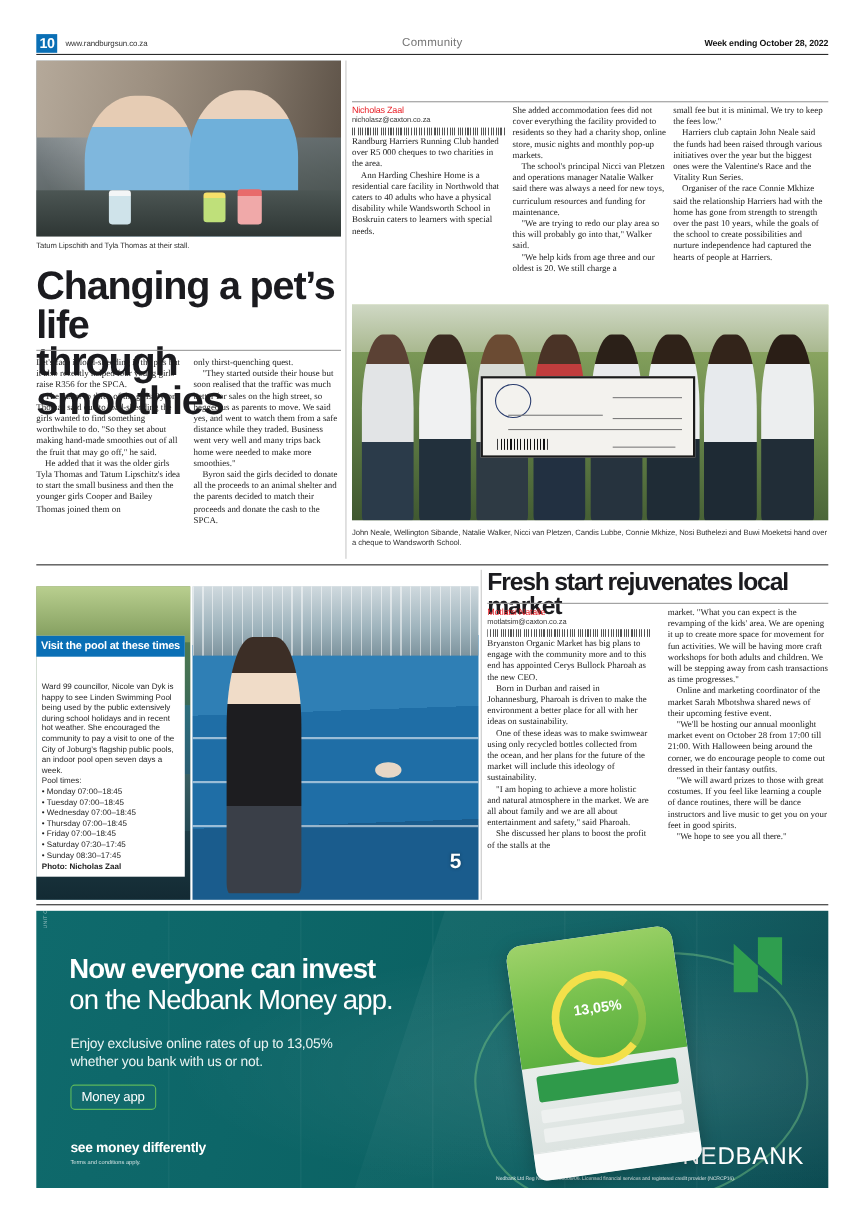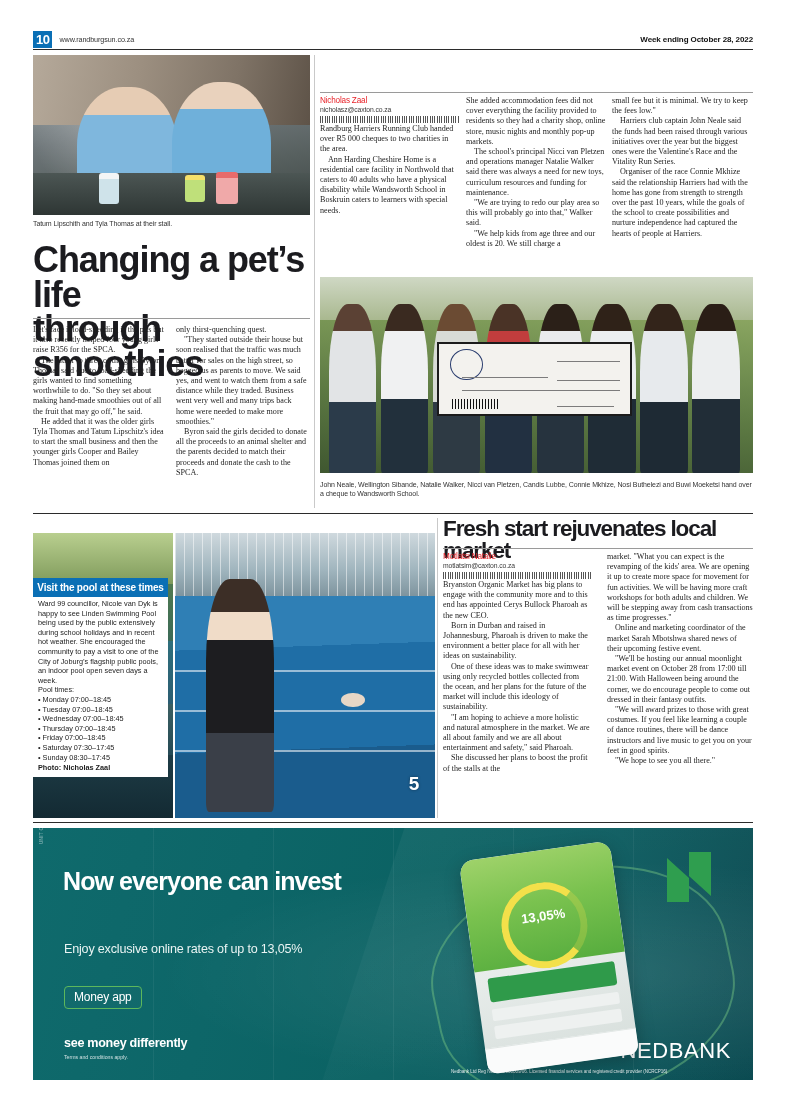--- a/index.html
+++ b/index.html
@@ -254,21 +254,21 @@
     font-size: 10px;
     text-align: center;
     padding: 4px 2px 4px;
     letter-spacing: -0.2px;
   }
   .panel-body {
     font-family: "Liberation Sans", sans-serif;
     font-size: 7.3px;
     line-height: 9.6px;
     color: #1d1d1d;
-    padding: 2px 4px 4px 5px;
+    padding: 22px 4px 4px 5px;
   }
   .panel-body ul { margin: 0; padding: 0; list-style: none; }
   .panel-credit {
     font-weight: bold; margin-top: 1px;
   }
 
   
   .ad {
     position: absolute;
     left: 33px; top: 828px; width: 720px; height: 252px;
@@ -400,20 +400,21 @@
   }
 </style>
 </head>
 <body>
 
 <div class="page">
 
   <div class="masthead">
     <span class="page-num">10</span>
     <span class="masthead-url">www.randburgsun.co.za</span>
+    <span class="masthead-section">Community</span>
     <span class="masthead-date">Week ending October 28, 2022</span>
   </div>
   <div class="rule-top"></div>
 
   <div class="photo photo-stall">
     <div class="wall"></div>
     <div class="girlA"></div>
     <div class="girlB"></div>
     <div class="table"></div>
     <div class="bottle1"></div>
@@ -559,22 +560,24 @@
     <div class="vstrip" style="left:240px;"></div>
     <div class="vstrip" style="left:360px;"></div>
     <div class="vstrip" style="left:480px;"></div>
     <div class="vstrip" style="left:600px;"></div>
 
     <div class="ad-side">UNIT CODE: PRINT</div>
 
     <div class="swoosh"></div>
 
     <h1>Now everyone can invest</h1>
+    <h2>on the Nedbank Money app.</h2>
     <div class="sub">
       <div>Enjoy exclusive online rates of up to 13,05%</div>
+      <div>whether you bank with us or not.</div>
     </div>
     <div class="cta">Money app</div>
     <div class="tagline">see money differently</div>
     <div class="tandc">Terms and conditions apply.</div>
     <div class="legal">Nedbank Ltd Reg No 1951/000009/06. Licensed financial services and registered credit provider (NCRCP16).</div>
     <div class="wordmark">NEDBANK</div>
 
     <svg class="ned-logo" viewBox="0 0 52 58">
       <path d="M4 54 V10 L26 30 V4 L48 4 V48 L26 28 V54 Z" fill="#2f9e4f"></path>
     </svg>

